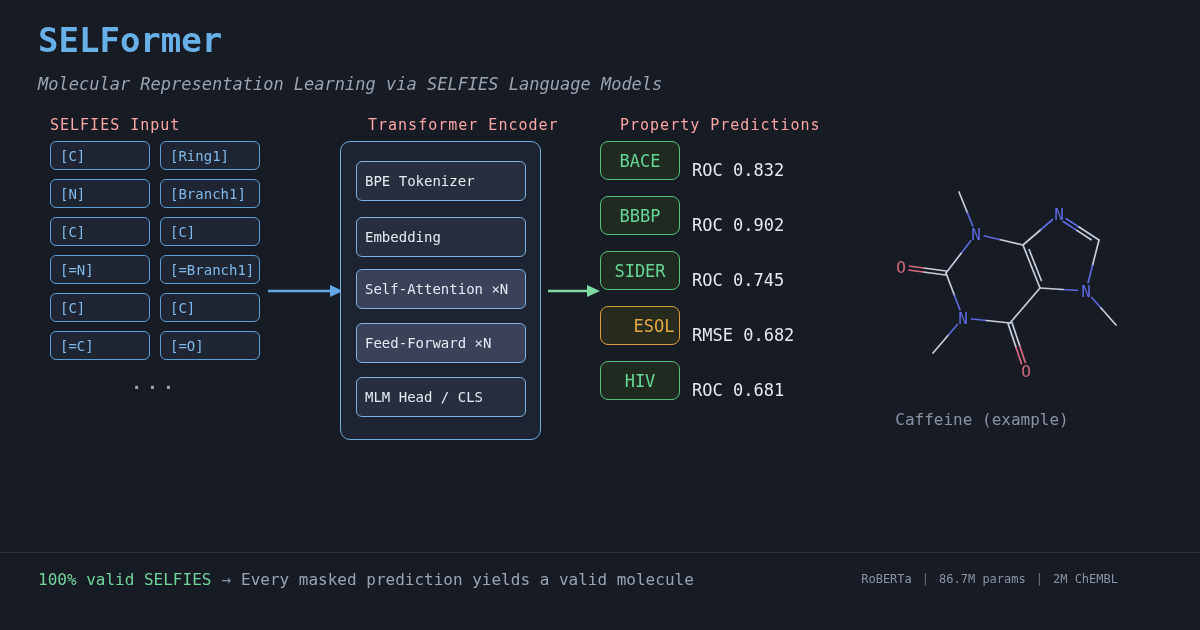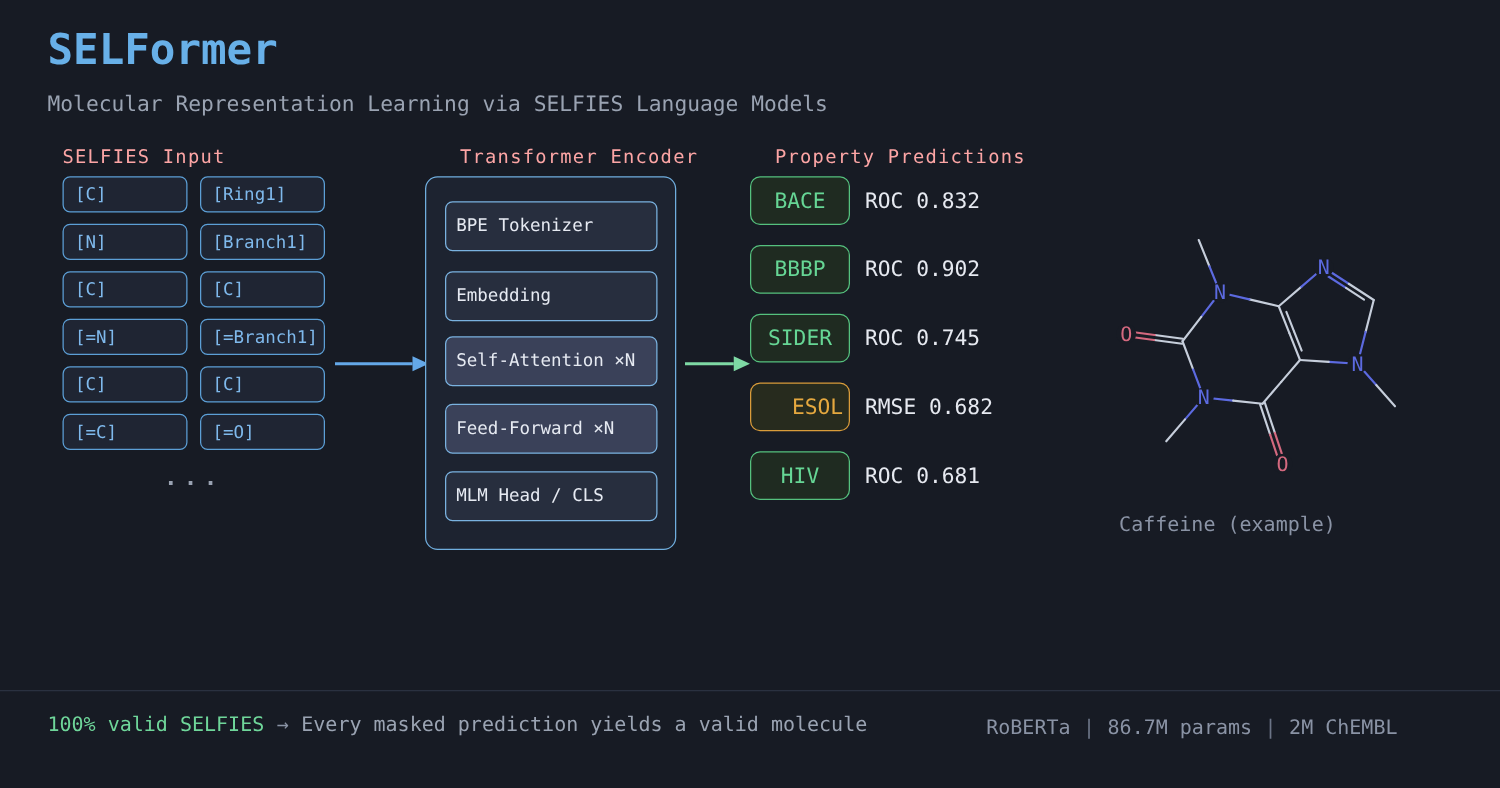--- a/index.html
+++ b/index.html
@@ -4,55 +4,55 @@
 <style>
   html,body{margin:0;padding:0;background:#0d1018;}
   .canvas{
     position:relative;width:1200px;height:630px;overflow:hidden;
     background:#171b24;
     font-family:"DejaVu Sans Mono","Liberation Mono",monospace;
     color:#e6e9f0;
   }
   
   .title{position:absolute;left:38px;top:20px;font-size:34px;font-weight:bold;color:#68b0e8;letter-spacing:0px;}
-  .subtitle{position:absolute;left:38px;top:74px;font-size:17px;color:#9aa3b2;}
+  .subtitle{position:absolute;left:38px;top:74px;font-size:17px;color:#9aa3b2;font-style:italic;}
   .section-heading{position:absolute;top:116px;font-size:15px;color:#fca5a5;letter-spacing:1px;}
   
   .token-grid{position:absolute;left:50px;top:141px;width:211px;display:grid;
     grid-template-columns:100px 100px;grid-auto-rows:29px;column-gap:10px;row-gap:9px;}
   .token{box-sizing:border-box;border:1px solid #5c9fd6;background:#1f2533;border-radius:6px;
     color:#7fb9ec;font-size:14px;display:flex;align-items:center;padding-left:9px;}
   .ellipsis{position:absolute;left:50px;top:372px;width:210px;text-align:center;
     color:#99a2b2;font-size:18px;font-weight:bold;letter-spacing:5px;}
   
   .encoder{position:absolute;left:340px;top:141px;width:201px;height:299px;box-sizing:border-box;
     border:1.5px solid #70aede;border-radius:10px;background:#1d2330;}
   .enc-box{position:absolute;left:15px;width:170px;height:40px;box-sizing:border-box;
     border:1px solid #7ab2e0;border-radius:6px;background:#272e3e;
     display:flex;align-items:center;padding-left:8px;font-size:14px;color:#e6eaf2;}
   .enc-box.hl{background:#3a4159;}
   
-  .pred-row{position:absolute;left:600px;height:39px;display:flex;align-items:center;}
+  .pred-row{position:absolute;left:600px;height:39px;display:flex;align-items:flex-end;}
   .badge{box-sizing:border-box;width:80px;height:39px;border-radius:8px;
     border:1.5px solid #55c17e;background:#1f2b21;color:#66d695;
     display:flex;align-items:center;justify-content:center;font-size:17px;}
   .badge.orange{border-color:#d99c3a;background:#272b1e;color:#e5a83f;padding-left:28px;}
   .metric{margin-left:12px;font-size:17px;color:#e6e9f0;}
   
   .mol-wrap{position:absolute;left:860px;top:170px;width:320px;height:260px;}
   .mol-caption{position:absolute;left:862px;top:410px;width:240px;text-align:center;
     font-size:16px;color:#8a93a5;}
   
   .arrow{position:absolute;}
   
   .footer-line{position:absolute;left:0;top:552px;width:1200px;border-top:1px solid #2a3140;}
   .footer-left{position:absolute;left:38px;top:570px;font-size:16px;color:#9aa3b2;white-space:nowrap;}
   .footer-left .valid{color:#6fd69a;}
   .footer-left .farrow{color:#8a93a5;margin:0 10px;}
-  .footer-right{position:absolute;right:82px;top:572px;font-size:16px;color:#8a93a5;white-space:nowrap;}
+  .footer-right{position:absolute;right:82px;top:572px;font-size:12px;color:#8a93a5;white-space:nowrap;}
   .footer-right .sep{margin:0 10px;color:#6b7486;}
 </style>
 </head>
 <body>
 
 <div class="canvas">
 
   <div class="title">SELFormer</div>
   <div class="subtitle">Molecular Representation Learning via SELFIES Language Models</div>
 

